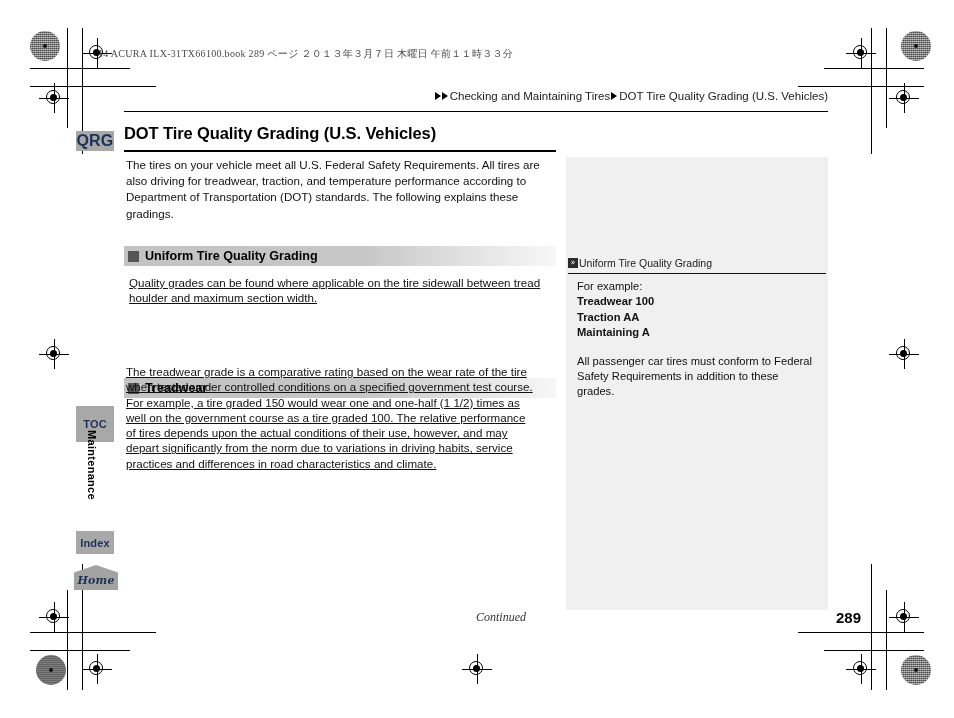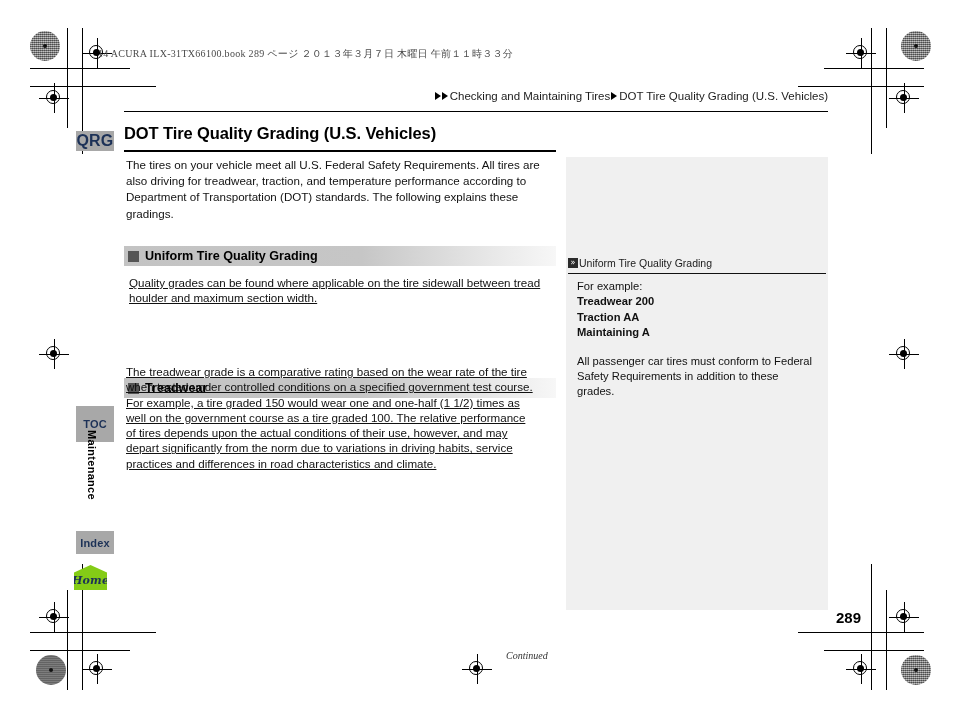--- a/index.html
+++ b/index.html
@@ -138,23 +138,23 @@
     color: #000;
     writing-mode: vertical-rl;
     text-orientation: mixed;
     letter-spacing: .3px;
   }
 
   .home-btn {
     position: absolute;
     left: 74px;
     top: 565px;
-    width: 33px;
+    width: 44px;
     height: 25px;
-    background: #84cc16;
+    background: #a3a3a3;
     clip-path: polygon(50% 0%, 100% 30%, 100% 100%, 0% 100%, 0% 30%);
     display: flex;
     align-items: flex-end;
     justify-content: center;
   }
   .home-btn span {
     font-family: "DejaVu Serif", serif;
     font-style: italic;
     font-weight: bold;
     font-size: 11px;
@@ -273,27 +273,26 @@
     width: 238px;
     font-size: 11.2px;
     line-height: 15.4px;
     color: #111;
   }
   .ref-body .b { font-weight: bold; }
   .ref-body .gap { height: 13px; }
 
   .continued {
     position: absolute;
-    left: 506px;
+    left: 476px;
     top: 610px;
-    font-size: 10px;
+    font-size: 12px;
     font-style: italic;
     color: #333;
     font-family: "Liberation Serif", serif;
-    margin-top: 40px;
   }
   .page-num {
     position: absolute;
     left: 836px;
     top: 609px;
     font-size: 15px;
     font-weight: bold;
     color: #000;
   }
 </style>
@@ -435,21 +434,21 @@
 <div class="body-text" id="treadwear-body">The treadwear grade is a comparative rating based on the wear rate of the tire when tested under controlled conditions on a specified government test course. For example, a tire graded 150 would wear one and one-half (1 1/2) times as well on the government course as a tire graded 100. The relative performance of tires depends upon the actual conditions of their use, however, and may depart significantly from the norm due to variations in driving habits, service practices and differences in road characteristics and climate.</div>
 
 <div class="ref-panel">
   <div class="ref-label">
     <div class="chev">»</div>
     <span>Uniform Tire Quality Grading</span>
   </div>
   <div class="ref-rule"></div>
   <div class="ref-body">
     <div>For example:</div>
-    <div class="b">Treadwear 200</div>
+    <div class="b">Treadwear 100</div>
     <div class="b">Traction AA</div>
     <div class="b">Maintaining A</div>
     <div class="gap"></div>
     <div>All passenger car tires must conform to Federal Safety Requirements in addition to these grades.</div>
   </div>
 </div>
 
 <div class="continued">Continued</div>
 <div class="page-num">289</div>
 

